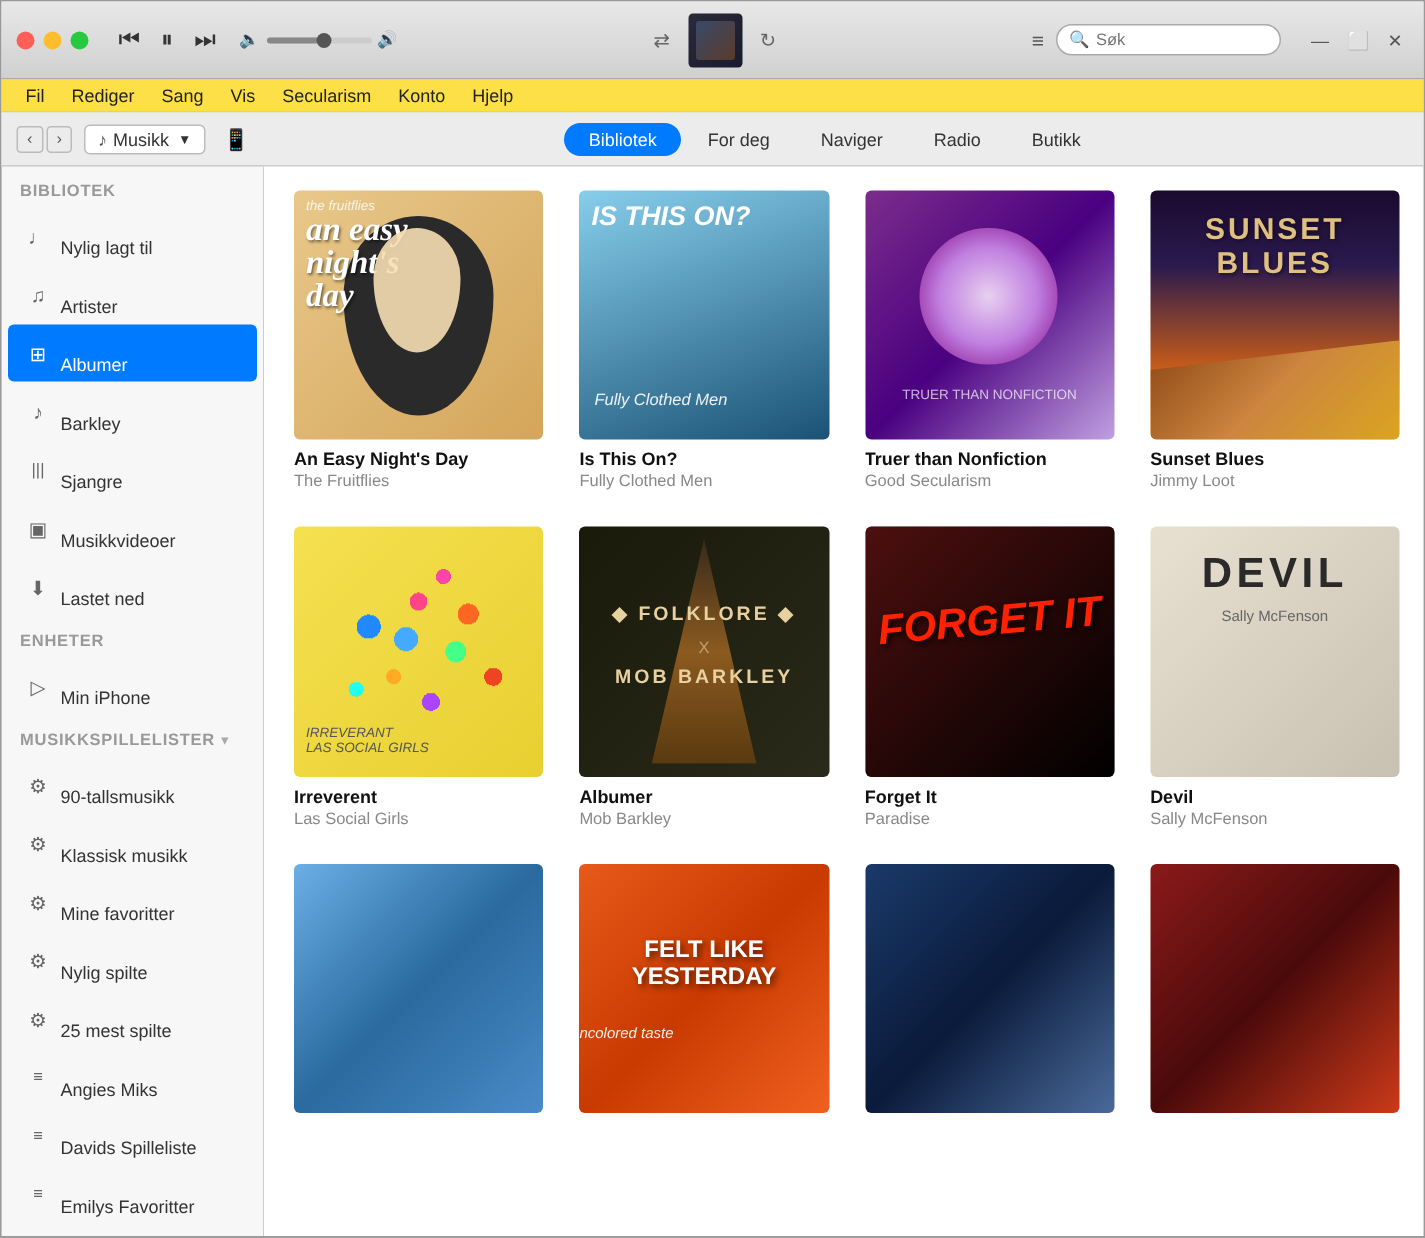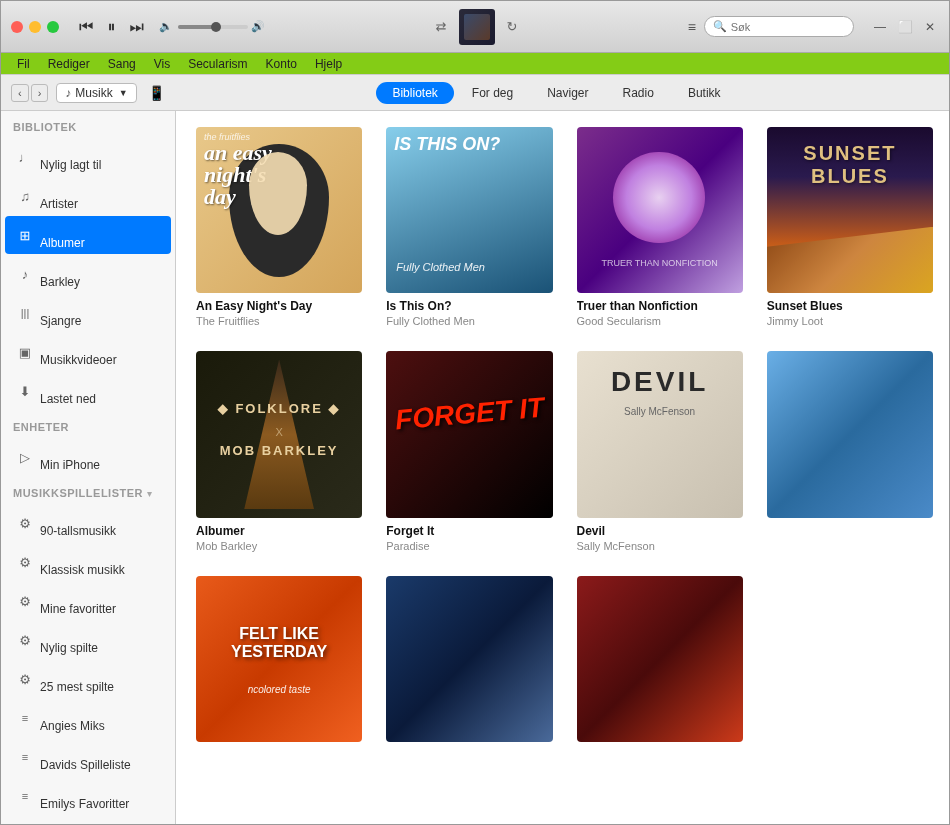--- a/index.html
+++ b/index.html
@@ -217,21 +217,21 @@
       border: none;
       cursor: pointer;
       color: #555;
       font-size: 12px;
       padding: 2px 4px;
     }
 
     
     .menubar {
       height: 22px;
-      background: #84cc16;
+      background: #fde047;
       border-bottom: 1px solid #ccc;
       display: flex;
       align-items: center;
       padding: 0 8px;
       gap: 2px;
       flex-shrink: 0;
     }
 
     .menu-item {
       font-size: 12px;
@@ -683,21 +683,21 @@
       color: white;
       text-transform: uppercase;
       line-height: 1.1;
       text-shadow: 2px 2px 4px rgba(0,0,0,0.6);
     }
 
     .cover-row3-felt-sub {
       position: absolute;
       top: 65%;
       left: 0; right: 0;
-      text-align: center;
+      text-align: left;
       font-size: 10px;
       color: rgba(255,255,255,0.9);
       font-style: italic;
     }
 
     .easy-night-band {
       position: absolute;
       top: 5px;
       left: 8px;
       font-size: 9px;
@@ -915,20 +915,27 @@
         </div>
 
         <div class="album-item">
           <div class="album-cover cover-sunset">
             <span class="cover-sunset-text">SUNSET BLUES</span>
           </div>
           <div class="album-title">Sunset Blues</div>
           <div class="album-artist">Jimmy Loot</div>
         </div>
 
+        <div class="album-item">
+          <div class="album-cover cover-irreverent">
+            <span class="cover-irreverant-label">IRREVERANT<br>LAS SOCIAL GIRLS</span>
+          </div>
+          <div class="album-title">Irreverent</div>
+          <div class="album-artist">Las Social Girls</div>
+        </div>
 
         <div class="album-item">
           <div class="album-cover cover-folklore">
             <span class="cover-folklore-text">◆ FOLKLORE ◆</span>
             <span class="cover-folklore-x">X</span>
             <span class="cover-folklore-sub">MOB BARKLEY</span>
           </div>
           <div class="album-title">Albumer</div>
           <div class="album-artist">Mob Barkley</div>
         </div>

